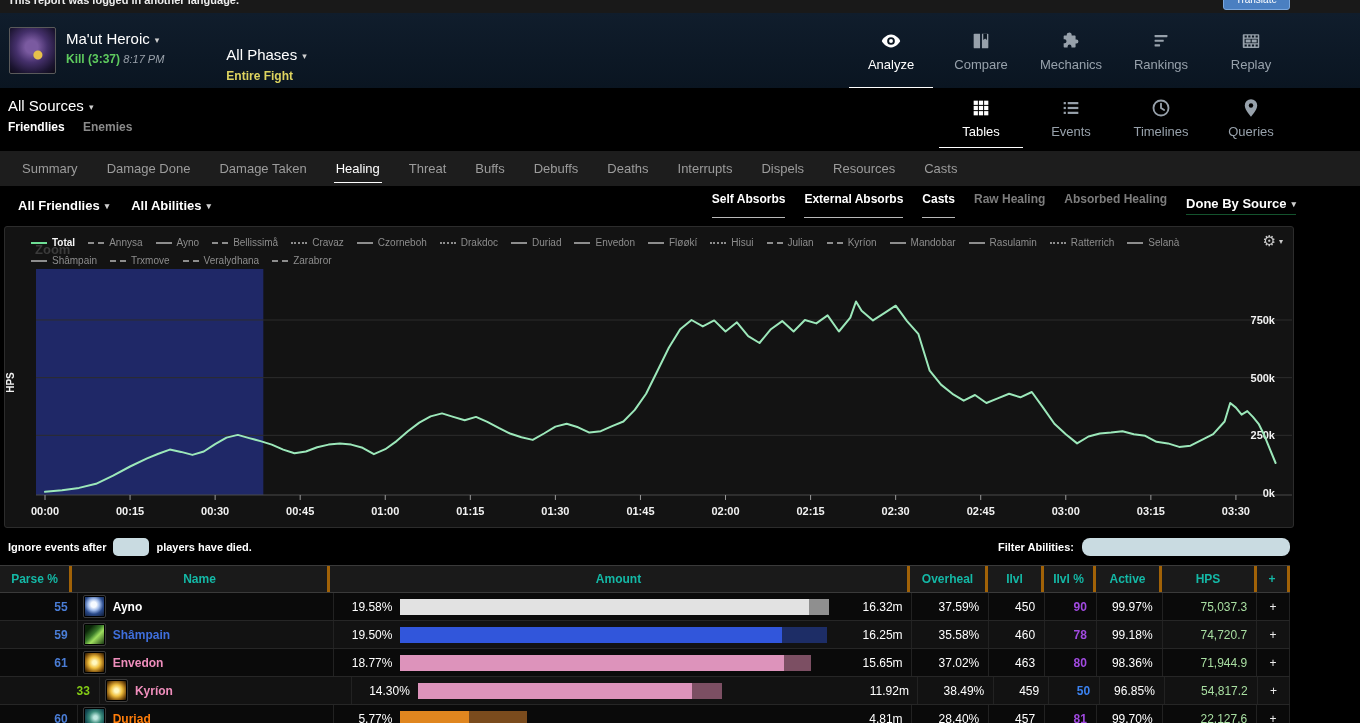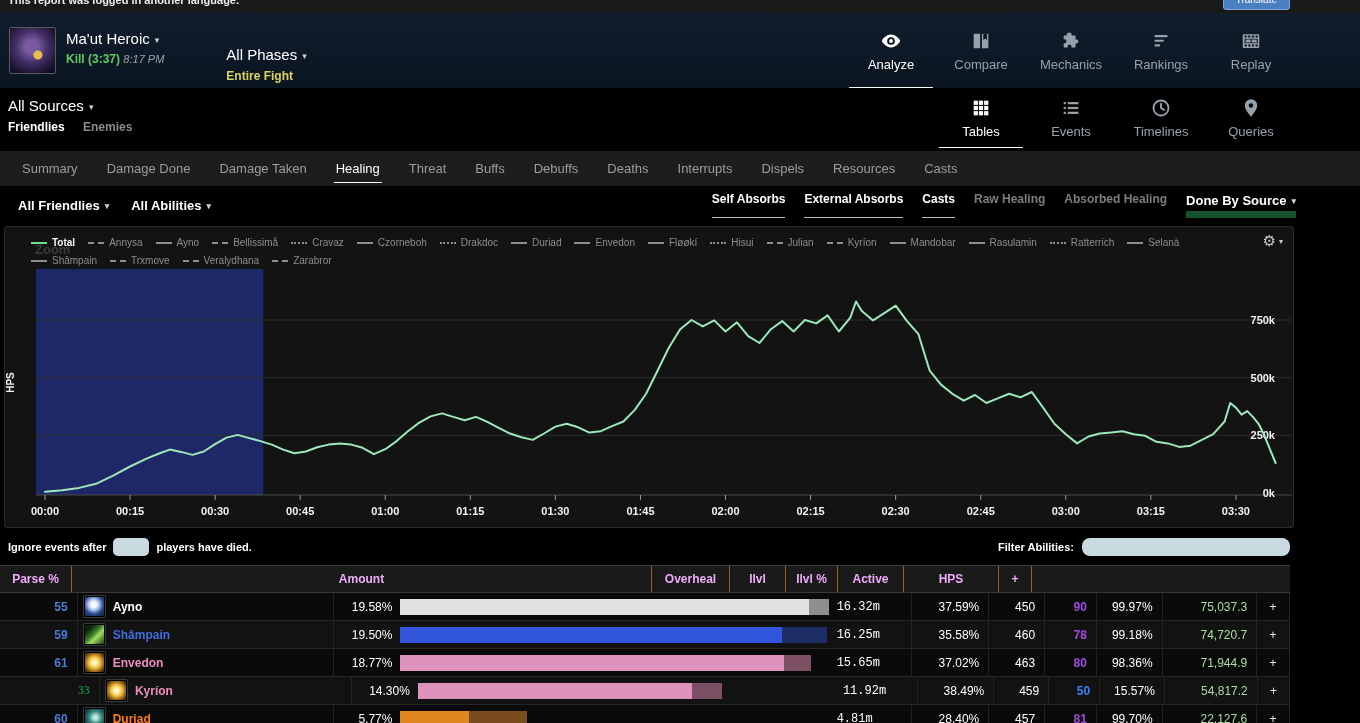--- a/index.html
+++ b/index.html
@@ -47,21 +47,21 @@
   .tab-underline{position:absolute;bottom:3px;left:-2px;right:-2px;height:1px;background:#fff;}
 
   
   .filter-row{height:38px;display:flex;align-items:center;width:1296px;}
   .filter-left{margin-left:18px;display:flex;gap:22px;font-size:13px;font-weight:bold;}
   .dropdown{cursor:pointer;}
   .filter-right{margin-left:auto;display:flex;gap:19px;font-size:12px;font-weight:bold;align-items:center;}
   .toggle{cursor:pointer;padding-bottom:11px;}
   .toggle.on{color:#fff;border-bottom:1px solid #b9b9b9;}
   .toggle.off{color:#7d7d7d;border-bottom:1px solid transparent;}
-  .done-by{color:#fff;border-bottom:7px solid #14532d;padding-bottom:3px;font-size:13px;cursor:pointer;}
+  .done-by{color:#fff;border-bottom:1px solid #14532d;padding-bottom:3px;font-size:13px;cursor:pointer;}
 
   
   .chart-panel{position:relative;width:1288px;height:300px;margin-left:4px;margin-top:2px;
        background:#131313;border:1px solid #2c2c2c;border-radius:3px;}
   .zoom-label{position:absolute;left:30px;top:15px;color:#3b3b3b;font-size:13px;font-weight:bold;z-index:1;}
   .legend{position:absolute;left:26px;top:5px;right:46px;z-index:2;line-height:14px;text-decoration:underline;}
   .legend-item{display:inline-flex;align-items:center;margin-right:13px;font-size:10px;color:#8d8d8d;cursor:pointer;}
   .legend-marker{display:inline-block;width:16px;height:0;border-top:2px solid #8d8d8d;margin-right:5px;}
   .legend-item.total{color:#f5f5f5;font-weight:bold;}
   .gear{position:absolute;right:10px;top:5px;color:#c9c9c9;font-size:15px;z-index:3;cursor:pointer;}
@@ -72,35 +72,35 @@
   
   .ignore-row{width:1296px;display:flex;align-items:center;height:24px;margin-top:7px;font-size:11px;font-weight:bold;}
   .ignore-row .lbl{margin-left:8px;}
   .small-input{width:32px;height:16px;background:#c9dbe1;border:none;border-radius:5px;margin:0 7px;}
   .fe-label{margin-left:auto;}
   .fe-input{width:204px;height:16px;background:#c9dbe1;border:none;border-radius:8px;margin-left:8px;margin-right:6px;}
 
   
   .data-table{width:1290px;margin-top:6px;border-top:1px solid #3a3a3a;font-size:12px;}
   .thead{display:flex;height:26px;background:#1a1a1a;border-bottom:1px solid #3a3a3a;font-weight:bold;}
-  .th{display:flex;align-items:center;justify-content:center;border-right:1px solid #a16207;box-sizing:border-box;color:#f0abfc;cursor:pointer;}
+  .th{display:flex;align-items:center;justify-content:center;border-right:3px solid #a16207;box-sizing:border-box;color:#14b8a6;cursor:pointer;}
   .trow{display:flex;height:27px;border-bottom:1px solid #262626;padding-left:6px;}
   .trow:nth-child(odd){background:#0a0a0a;}
   .trow:nth-child(even){background:#121212;}
   .td{display:flex;align-items:center;border-right:1px solid #222;box-sizing:border-box;}
   .td.num{justify-content:flex-end;padding-right:9px;}
   .c-parse{font-weight:bold;}
   .c-name{padding-left:6px;font-weight:bold;}
   .class-icon{width:19px;height:19px;border:1px solid #000;outline:1px solid #3a3a3a;border-radius:1px;margin-right:8px;flex:none;}
   .amt-pct{width:58px;text-align:right;flex:none;}
   .bar-track{flex:1;margin:0 8px;height:16px;position:relative;}
   .bar{height:16px;display:flex;}
   .bar-main{height:100%;}
   .bar-tip{height:100%;}
-  .amt-val{width:66px;text-align:left;padding-right:8px;flex:none;font-family:Liberation Mono, monospace;}
+  .amt-val{width:66px;text-align:right;padding-right:8px;flex:none;}
   .hps-val{color:#a9dfa2;}
   .plus{color:#ececec;cursor:pointer;}
 </style>
 </head>
 <body>
 
 <div class="top-strip">
   <span class="notice-text">This report was logged in another language.</span>
   <button class="translate-btn">Translate</button>
 </div>
@@ -390,20 +390,21 @@
   <span class="lbl">Ignore events after</span>
   <input class="small-input" style="">
   <span class="lbl" style="margin-left:0;">players have died.</span>
   <span class="fe-label">Filter Abilities:</span>
   <input class="fe-input" style="">
 </div>
 
 <div class="data-table">
   <div class="thead">
       <div class="th" style="width: 72px;">Parse %</div>
+      <div class="th" style="width: 258px;">Name</div>
       <div class="th" style="width: 580px;">Amount</div>
       <div class="th" style="width: 78px;">Overheal</div>
       <div class="th" style="width: 56px;">Ilvl</div>
       <div class="th" style="width: 52px;">Ilvl %</div>
       <div class="th" style="width: 66px;">Active</div>
       <div class="th" style="width: 95px;">HPS</div>
       <div class="th" style="width: 33px;">+</div>
     </div>
   <div class="tbody">
       <div class="trow">
@@ -469,39 +470,39 @@
           <span class="amt-val">15.65m</span>
         </div>
         <div class="td num " style="width: 78px;">37.02%</div>
         <div class="td num " style="width: 56px;">463</div>
         <div class="td num " style="width: 52px; color: rgb(161, 74, 224); font-weight: bold;">80</div>
         <div class="td num " style="width: 66px;">98.36%</div>
         <div class="td num hps-val" style="width: 95px;">71,944.9</div>
         <div class="td plus" style="width: 33px; justify-content: center;">+</div>
       </div>
       <div class="trow">
-        <div class="td num c-parse" style="width: 96px; color: #15803d; font-family: Liberation Serif, serif;">33</div>
+        <div class="td num c-parse" style="width: 96px; color: #84cc16;">33</div>
         <div class="td c-name" style="width: 258px;">
           <span class="class-icon" style="background: radial-gradient(circle, rgb(255, 248, 192) 0px, rgb(255, 248, 192) 14%, rgb(240, 192, 64) 42%, rgb(138, 90, 16) 72%, rgb(28, 16, 0) 100%);"></span>
           <span style="color: rgb(239, 142, 188);">Kyríon</span>
         </div>
         <div class="td c-amount" style="width: 580px;">
           <span class="amt-pct">14.30%</span>
           <span class="bar-track">
             <span class="bar" style="width: 73%;">
               <span class="bar-main" style="width: 90%; background: rgb(221, 147, 187);"></span>
               <span class="bar-tip" style="width: 10%; background: rgb(124, 79, 99);"></span>
             </span>
           </span>
           <span class="amt-val">11.92m</span>
         </div>
         <div class="td num " style="width: 78px;">38.49%</div>
         <div class="td num " style="width: 56px;">459</div>
         <div class="td num " style="width: 52px; color: rgb(59, 130, 240); font-weight: bold;">50</div>
-        <div class="td num " style="width: 66px;">15.57%</div>
+        <div class="td num " style="width: 66px;">96.85%</div>
         <div class="td num hps-val" style="width: 95px;">54,817.2</div>
         <div class="td plus" style="width: 33px; justify-content: center;">+</div>
       </div>
       <div class="trow">
         <div class="td num c-parse" style="width: 72px; color: rgb(74, 125, 214);">60</div>
         <div class="td c-name" style="width: 258px;">
           <span class="class-icon" style="background: radial-gradient(circle at 55% 45%, rgb(191, 232, 224) 0px, rgb(191, 232, 224) 12%, rgb(58, 138, 122) 42%, rgb(19, 74, 82) 70%, rgb(10, 32, 48) 100%);"></span>
           <span style="color: rgb(255, 125, 10);">Duriad</span>
         </div>
         <div class="td c-amount" style="width: 580px;">

